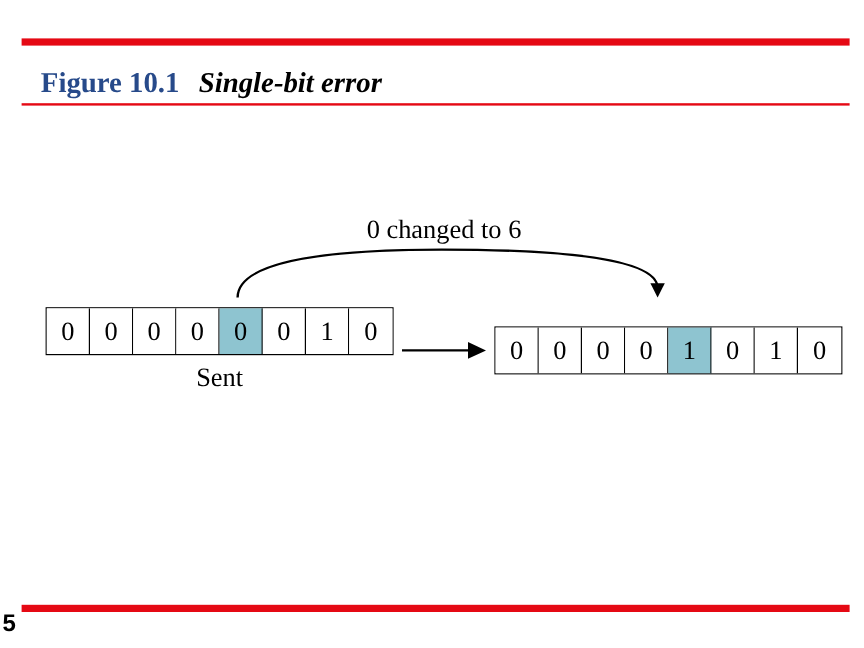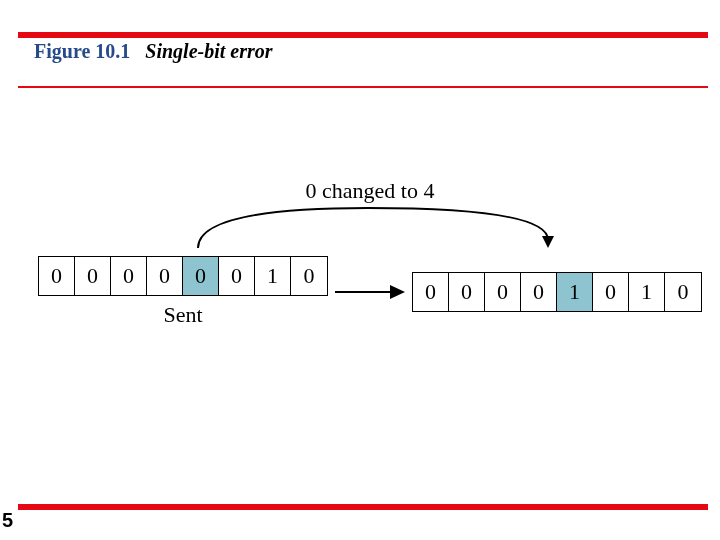--- a/index.html
+++ b/index.html
@@ -13,23 +13,23 @@
   .top-bar {
     position: absolute;
     top: 32px;
     left: 18px;
     right: 12px;
     height: 6px;
     background: #e50914;
   }
   .title-line {
     position: absolute;
-    top: 40px;
+    top: 57px;
     left: 34px;
-    font-size: 20px;
+    font-size: 24px;
   }
   .fig-label {
     font-weight: bold;
     color: #274a8a;
   }
   .fig-caption {
     font-style: italic;
     font-weight: bold;
     color: #000;
     margin-left: 10px;
@@ -123,21 +123,21 @@
 
 <div class="title-line">
   <span class="fig-label">Figure 10.1</span>
   <span class="fig-caption">Single-bit error</span>
 </div>
 
 <div class="title-underline"></div>
 
 <div class="diagram">
 
-  <div class="annotation">0 changed to 4</div>
+  <div class="annotation">0 changed to 6</div>
 
   <svg class="curve-arrow" viewBox="0 0 660 60" preserveAspectRatio="none">
     <path d="M 160 50 Q 160 10 330 10 Q 510 10 510 42" stroke="#000" stroke-width="2" fill="none"></path>
     <polygon points="510,50 504,38 516,38" fill="#000"></polygon>
   </svg>
 
   <div class="byte-row" style="margin-top:48px;">
 
     <div class="byte-col">
       <div class="byte" id="sent-byte">

